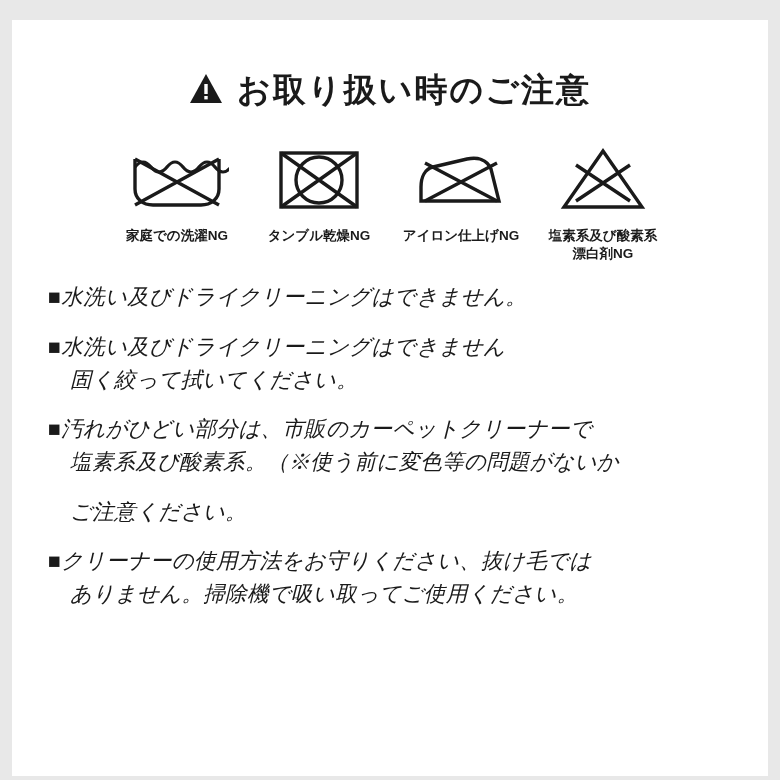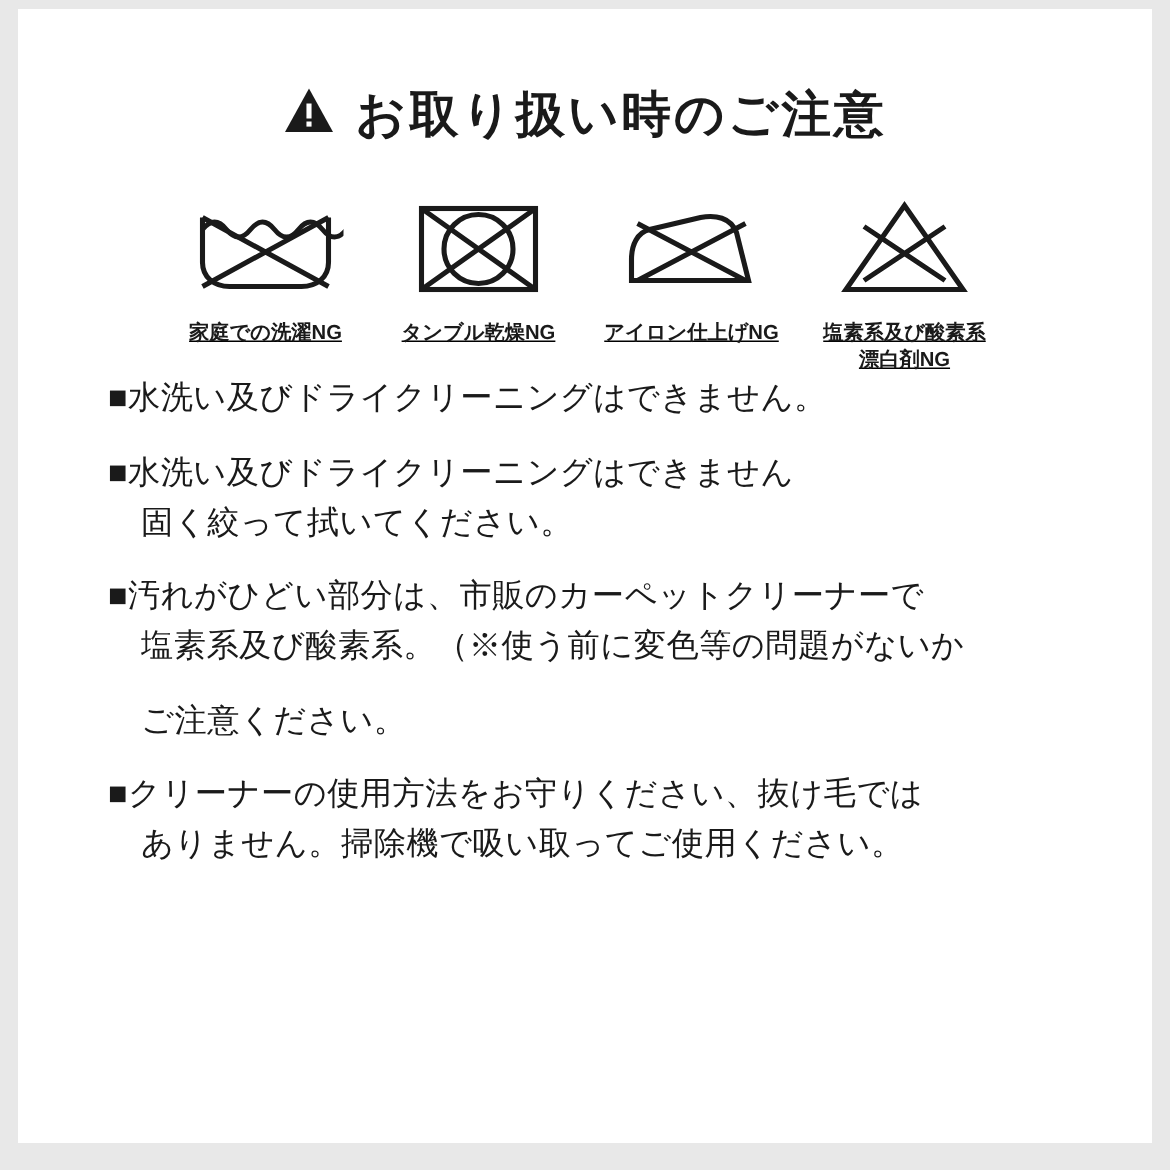--- a/index.html
+++ b/index.html
@@ -8,21 +8,21 @@
   }
   body {
     width: 780px;
     height: 780px;
     background: #e8e8e8;
     font-family: "Liberation Sans", sans-serif;
   }
   .page {
     position: absolute;
     left: 12px;
-    top: 6px;
+    top: 20px;
     width: 756px;
     height: 756px;
     background: #ffffff;
     overflow: hidden;
   }
   
   .title-row {
     display: flex;
     align-items: center;
     justify-content: center;
@@ -39,21 +39,20 @@
     color: #1a1a1a;
     white-space: nowrap;
   }
   
   .symbols {
     display: flex;
     justify-content: center;
     align-items: flex-start;
     margin-top: 30px;
     padding: 0 28px;
-    text-decoration: underline;
   }
   .sym {
     width: 142px;
     display: flex;
     flex-direction: column;
     align-items: center;
   }
   .sym-art {
     height: 74px;
     display: flex;
@@ -64,21 +63,23 @@
     margin-top: 10px;
     font-size: 13.5px;
     font-weight: bold;
     color: #1a1a1a;
     text-align: center;
     line-height: 1.35;
     white-space: pre-line;
   }
   
   .notes {
-    padding: 0 46px 0 60px;
+    margin-top: 18px;
+    padding: 0 46px 0 36px;
+    font-style: italic;
   }
   .note {
     margin-bottom: 17px;
   }
   .note-line {
     font-size: 21.5px;
     color: #1a1a1a;
     line-height: 1.52;
     letter-spacing: 0.3px;
     white-space: nowrap;

